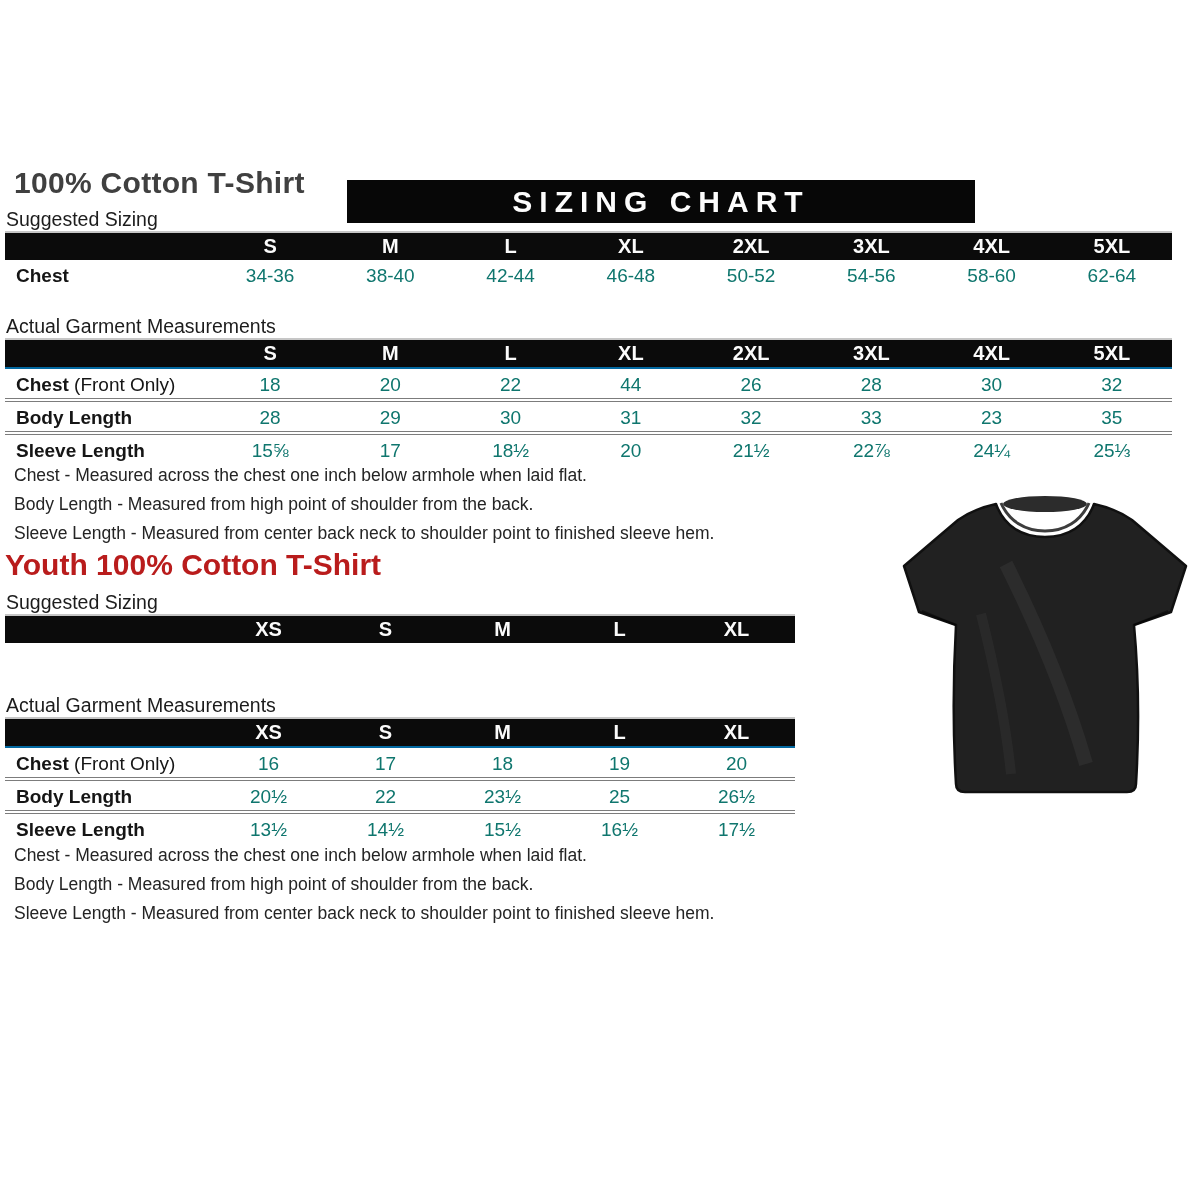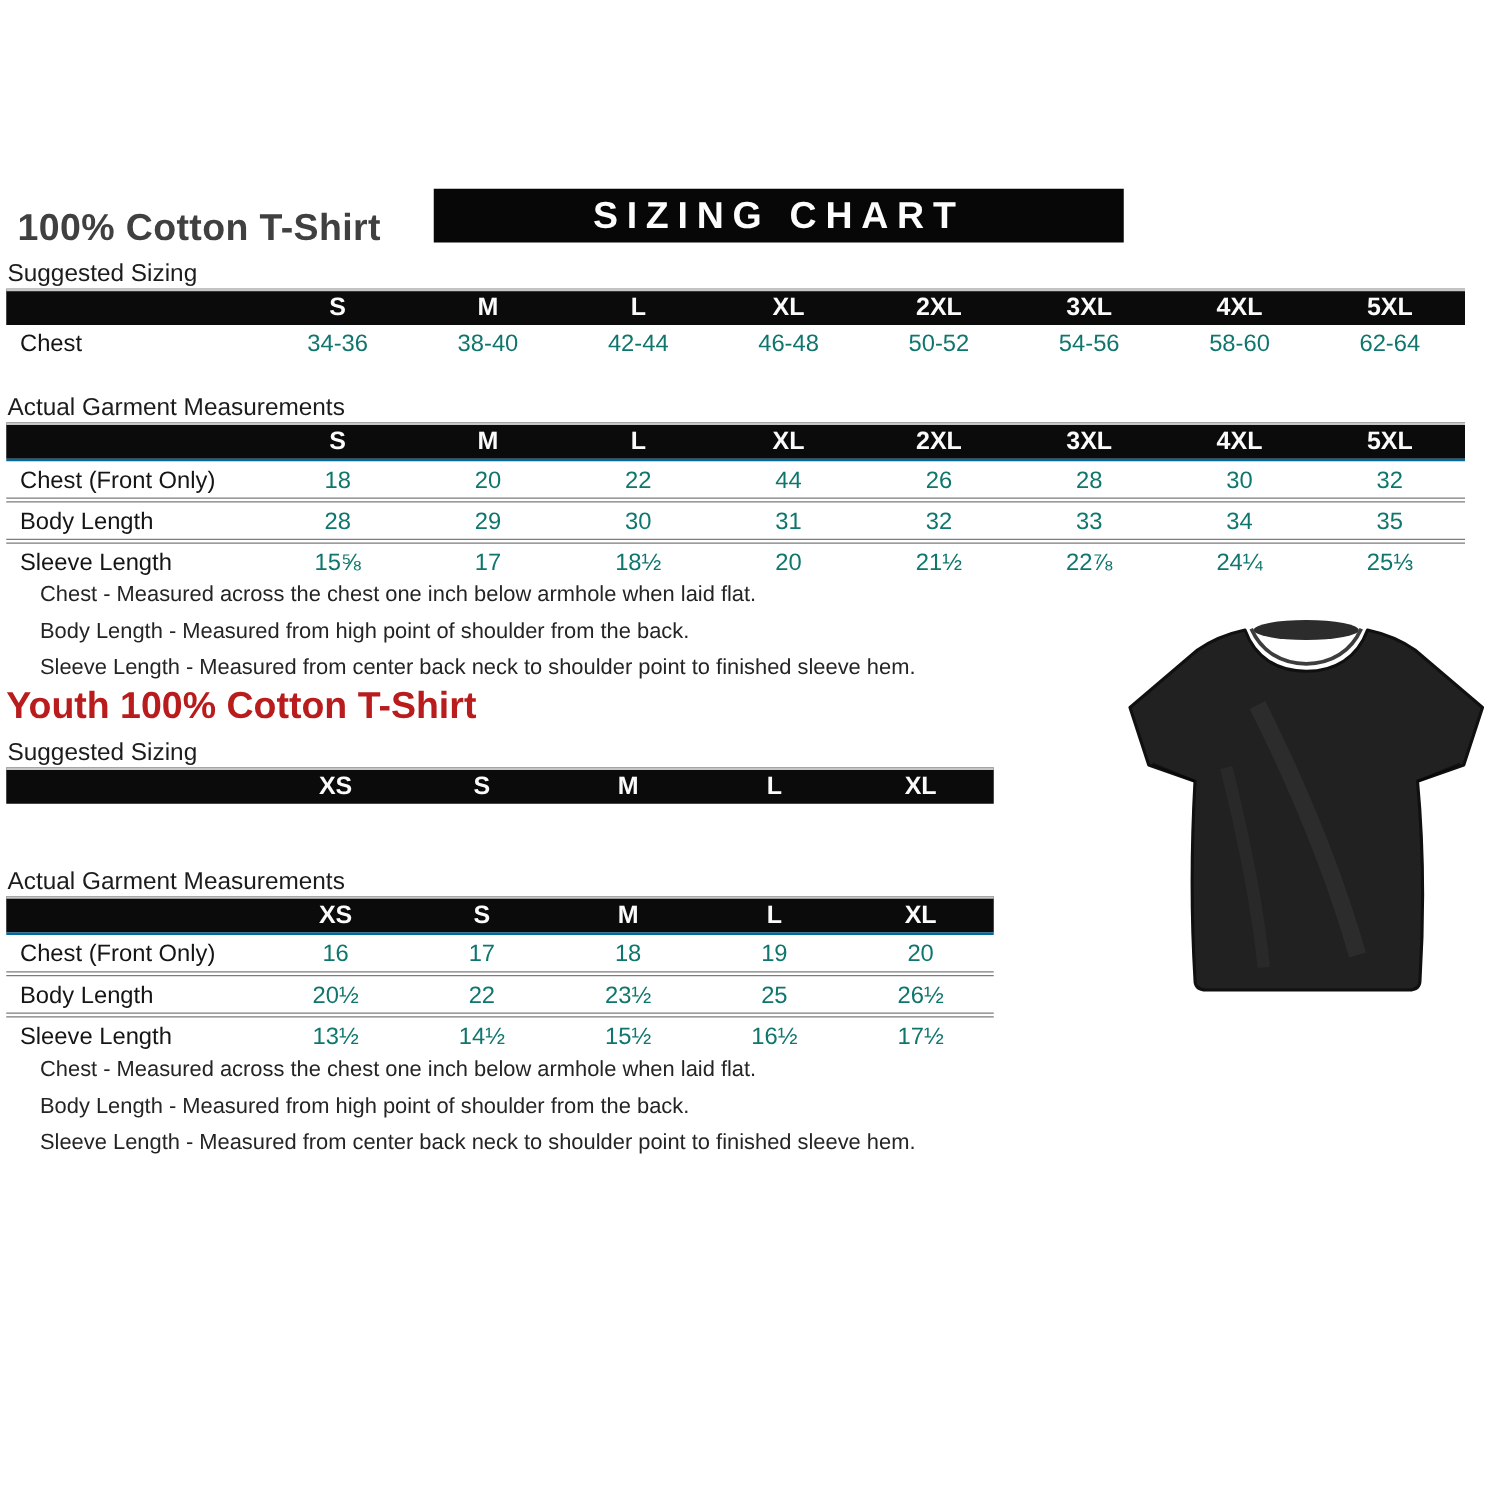--- a/index.html
+++ b/index.html
@@ -7,42 +7,42 @@
     width:1200px;height:1200px;background:#ffffff;
     font-family:"Liberation Sans",sans-serif;color:#1d1d1d;
     position:relative;overflow:hidden;
   }
   .abs{position:absolute;}
 
   
   .main-title{left:14px;top:166px;font-size:30px;letter-spacing:0.3px;color:#404040;font-weight:bold;}
   .youth-title{left:5px;top:548px;font-size:30px;font-weight:bold;color:#b91c1c;}
   .banner{
-    left:347px;top:151px;width:552px;height:43px;background:#070707;
+    left:347px;top:180px;width:628px;height:43px;background:#070707;
     display:flex;align-items:center;justify-content:center;
   }
   .banner span{color:#fdfdfd;font-size:30px;font-weight:bold;letter-spacing:7px;}
   .section-label{left:6px;font-size:19.5px;color:#1c1c1c;}
 
   
   .size-table{position:absolute;left:5px;}
   .trow{display:grid;grid-template-columns:205px repeat(var(--cols),1fr);align-items:center;}
   .trow.thead{
     background:#0b0b0b;height:27px;border-top:2px solid #c6c6c6;
   }
   .thead .tcell{color:#fbfbfb;font-weight:bold;font-size:20px;text-align:center;}
   .trow.tbodyrow{height:29px;}
   .tbodyrow .tcell{font-size:19px;text-align:center;color:#0f766e;padding-top:2px;}
   .tcell.label{text-align:left;padding-left:11px;color:#151515;}
-  .tcell.label b{font-weight:normal;}
+  .tcell.label b{font-weight:bold;}
   .lined .tbodyrow:nth-child(2){border-top:2px solid #0369a1;}
   .lined .tbodyrow:nth-child(n+3){border-top:4px double #7c7c7c;}
 
   
-  .notes{left:32px;font-size:17.5px;line-height:29px;color:#242424;}
+  .notes{left:14px;font-size:17.5px;line-height:29px;color:#242424;}
 
   
   .tshirt{left:896px;top:492px;width:298px;height:310px;}
 </style>
 </head>
 <body>
 
 <div class="abs main-title">100% Cotton T-Shirt</div>
 
 <div class="abs banner">
@@ -100,21 +100,21 @@
       <div class="tcell">32</div>
     </div>
     <div class="trow tbodyrow">
       <div class="tcell label"><b>Body Length</b></div>
       <div class="tcell">28</div>
       <div class="tcell">29</div>
       <div class="tcell">30</div>
       <div class="tcell">31</div>
       <div class="tcell">32</div>
       <div class="tcell">33</div>
-      <div class="tcell">34</div>
+      <div class="tcell">23</div>
       <div class="tcell">35</div>
     </div>
     <div class="trow tbodyrow">
       <div class="tcell label"><b>Sleeve Length</b></div>
       <div class="tcell">15⅝</div>
       <div class="tcell">17</div>
       <div class="tcell">18½</div>
       <div class="tcell">20</div>
       <div class="tcell">21½</div>
       <div class="tcell">22⅞</div>

